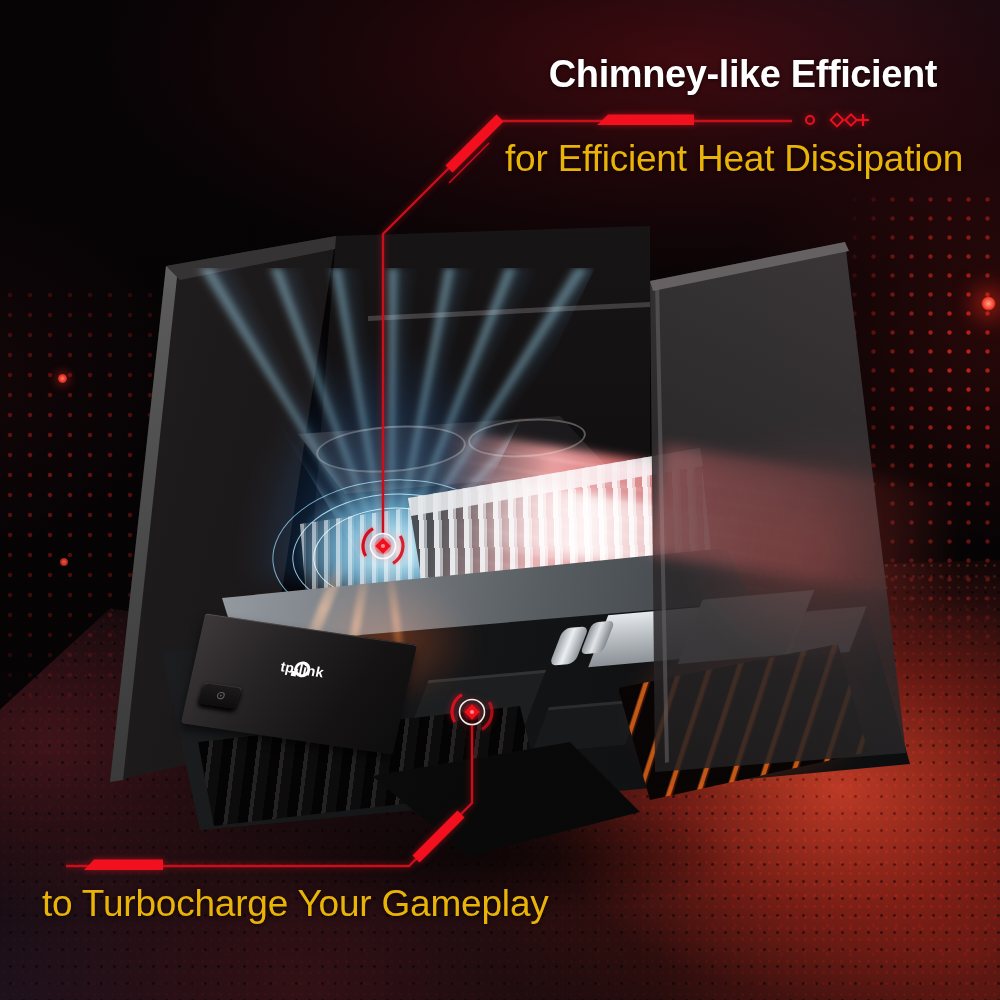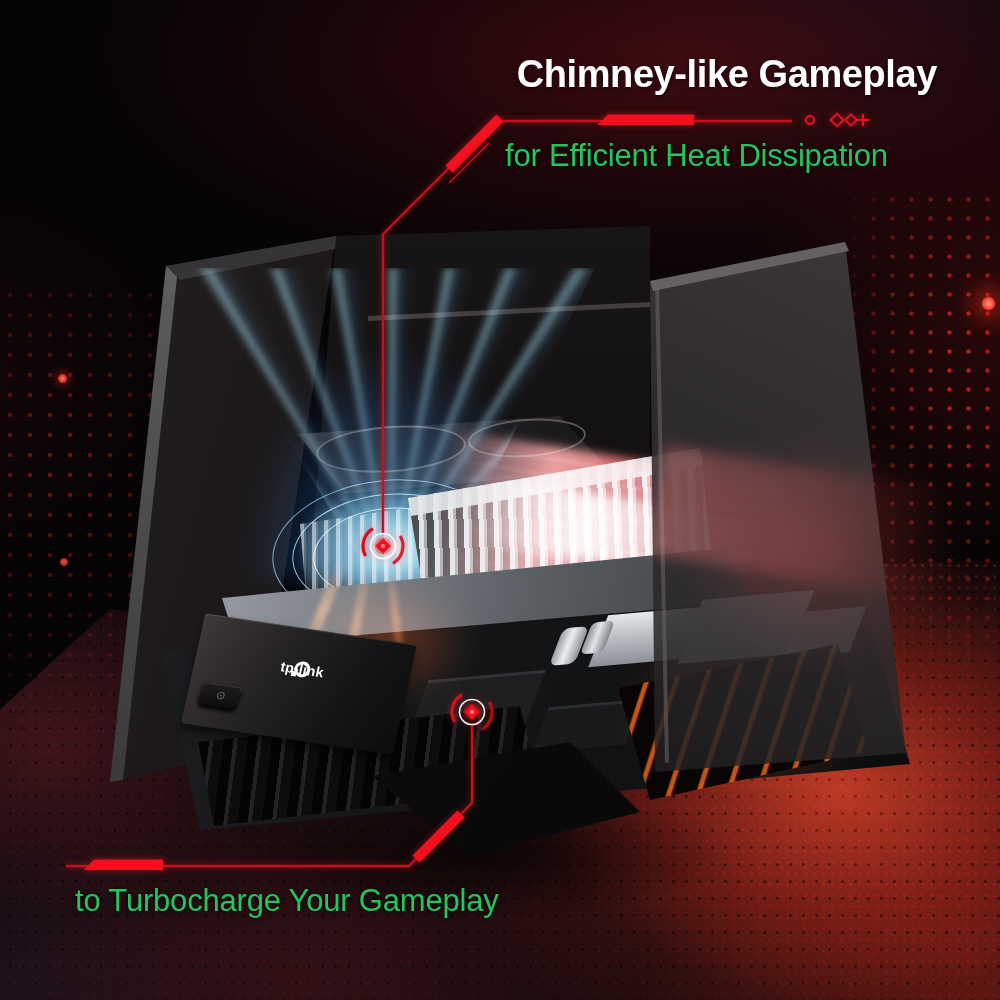--- a/index.html
+++ b/index.html
@@ -175,26 +175,26 @@
   .cl-thin2{stroke:#c90e1c;stroke-width:1.6;fill:none;}
   .cl-thickfill{fill:#f2101f;}
   .cl-thickline{stroke:#f2101f;}
   .cl-arc{stroke:#d40f1e;stroke-width:3.2;fill:none;}
   .cl-ring{stroke:#ffffff;stroke-width:1.6;fill:none;opacity:.92;}
   .cl-glyph{stroke:#ea1020;fill:none;stroke-width:2;}
 
   
   .callout-title{color:#fff;font-weight:700;font-size:38px;letter-spacing:-.4px;line-height:1;
     text-shadow:0 1px 4px rgba(0,0,0,.65);white-space:nowrap;}
-  .callout-sub{color:#22c55e;font-weight:400;font-size:31px;letter-spacing:-.2px;line-height:1;
+  .callout-sub{color:#eab308;font-weight:400;font-size:37px;letter-spacing:-.2px;line-height:1;
     text-shadow:0 1px 4px rgba(0,0,0,.65);white-space:nowrap;}
   .t-top-title{right:63px;top:55px;}
   .t-top-sub{left:505px;top:140px;}
   .t-bot-title{left:60px;top:797px;}
-  .t-bot-sub{left:75px;top:885px;}
+  .t-bot-sub{left:42px;top:885px;}
 </style>
 </head>
 <body>
 
 <div id="stage">
 
   <div class="bg-base"></div>
   <div class="ground"></div>
   <div class="ground-shadow"></div>
 
@@ -325,17 +325,17 @@
     <g>
       <path class="cl-arc" d="M462 694.7 A20 20 0 0 0 454.7 722"></path>
       <path class="cl-arc" d="M482 729.3 A20 20 0 0 0 489.3 702" opacity=".75"></path>
       <circle class="cl-ring" cx="472" cy="712" r="12.5"></circle>
       <circle cx="472" cy="712" r="8.5" fill="rgba(230,10,20,.3)"></circle>
       <rect x="466.5" y="706.5" width="11" height="11" transform="rotate(45 472 712)" fill="#ef0f1d"></rect>
       <circle cx="472" cy="712" r="2.1" fill="#ff8a8a"></circle>
     </g>
   </svg>
 
-  <div class="callout-title t-top-title">Chimney-like Gameplay</div>
+  <div class="callout-title t-top-title">Chimney-like Efficient</div>
   <div class="callout-sub t-top-sub">for Efficient Heat Dissipation</div>
   <div class="callout-sub t-bot-sub">to Turbocharge Your Gameplay</div>
 
 </div>
 
 </body></html>

